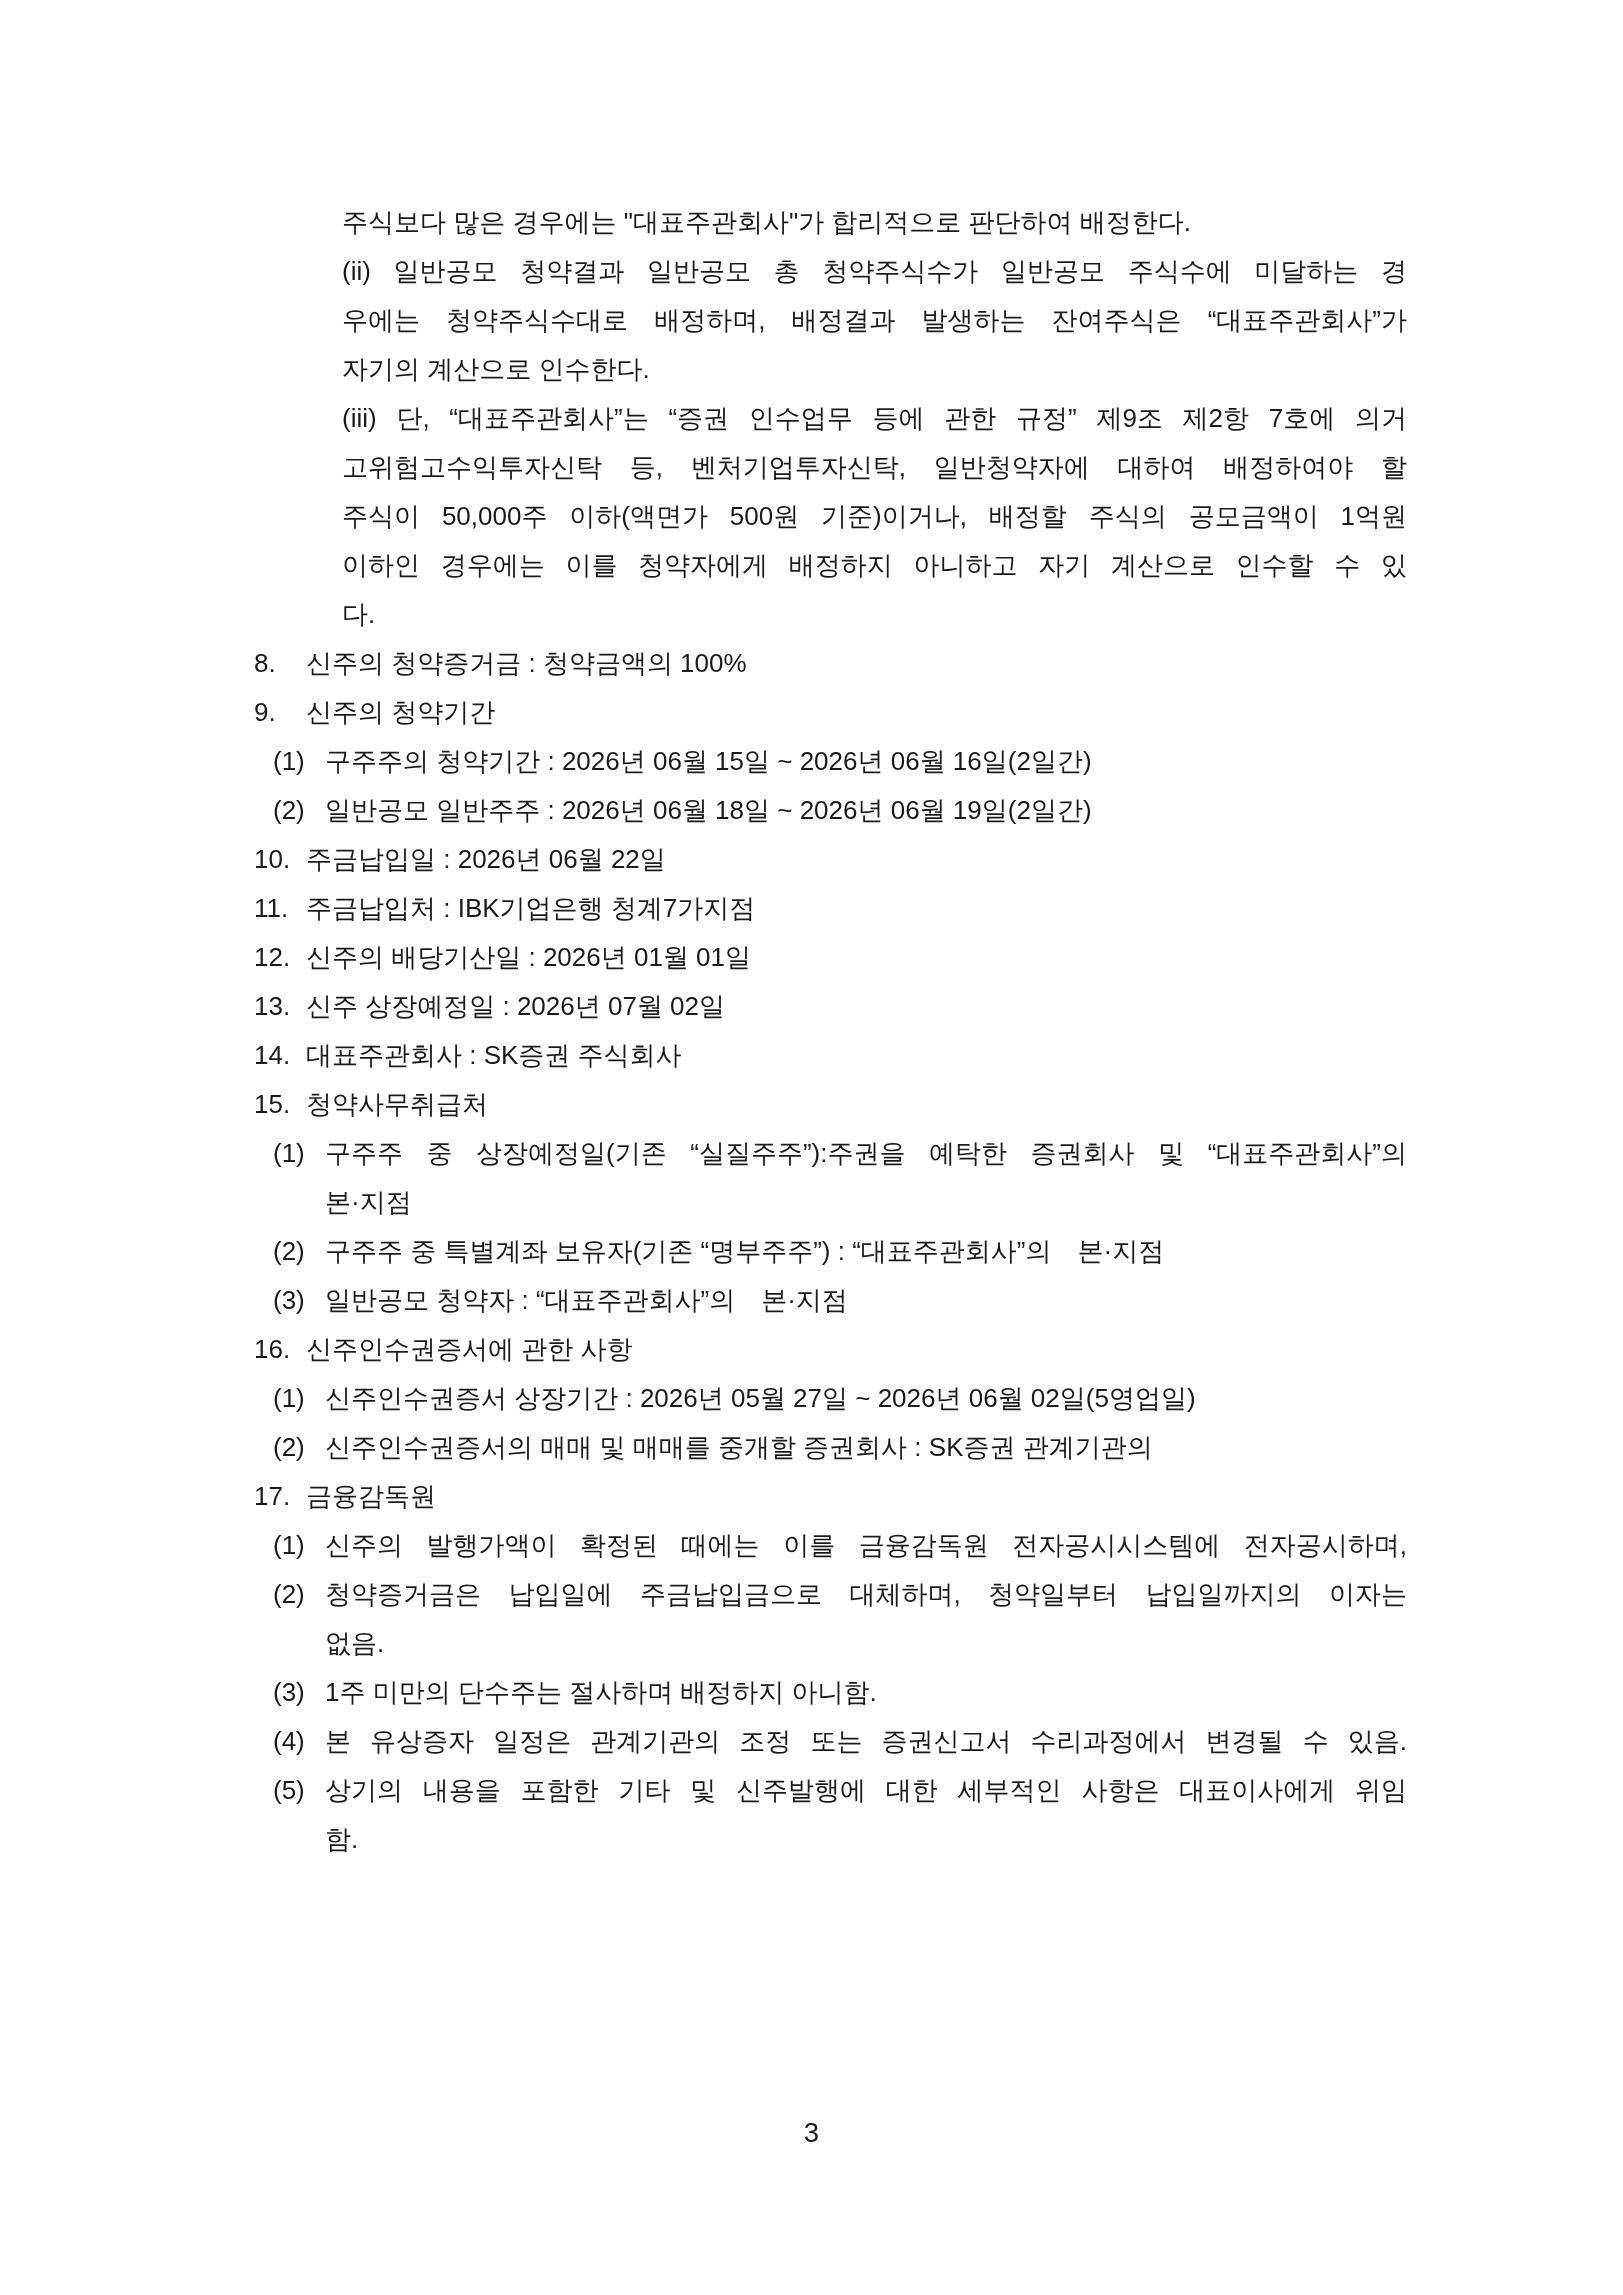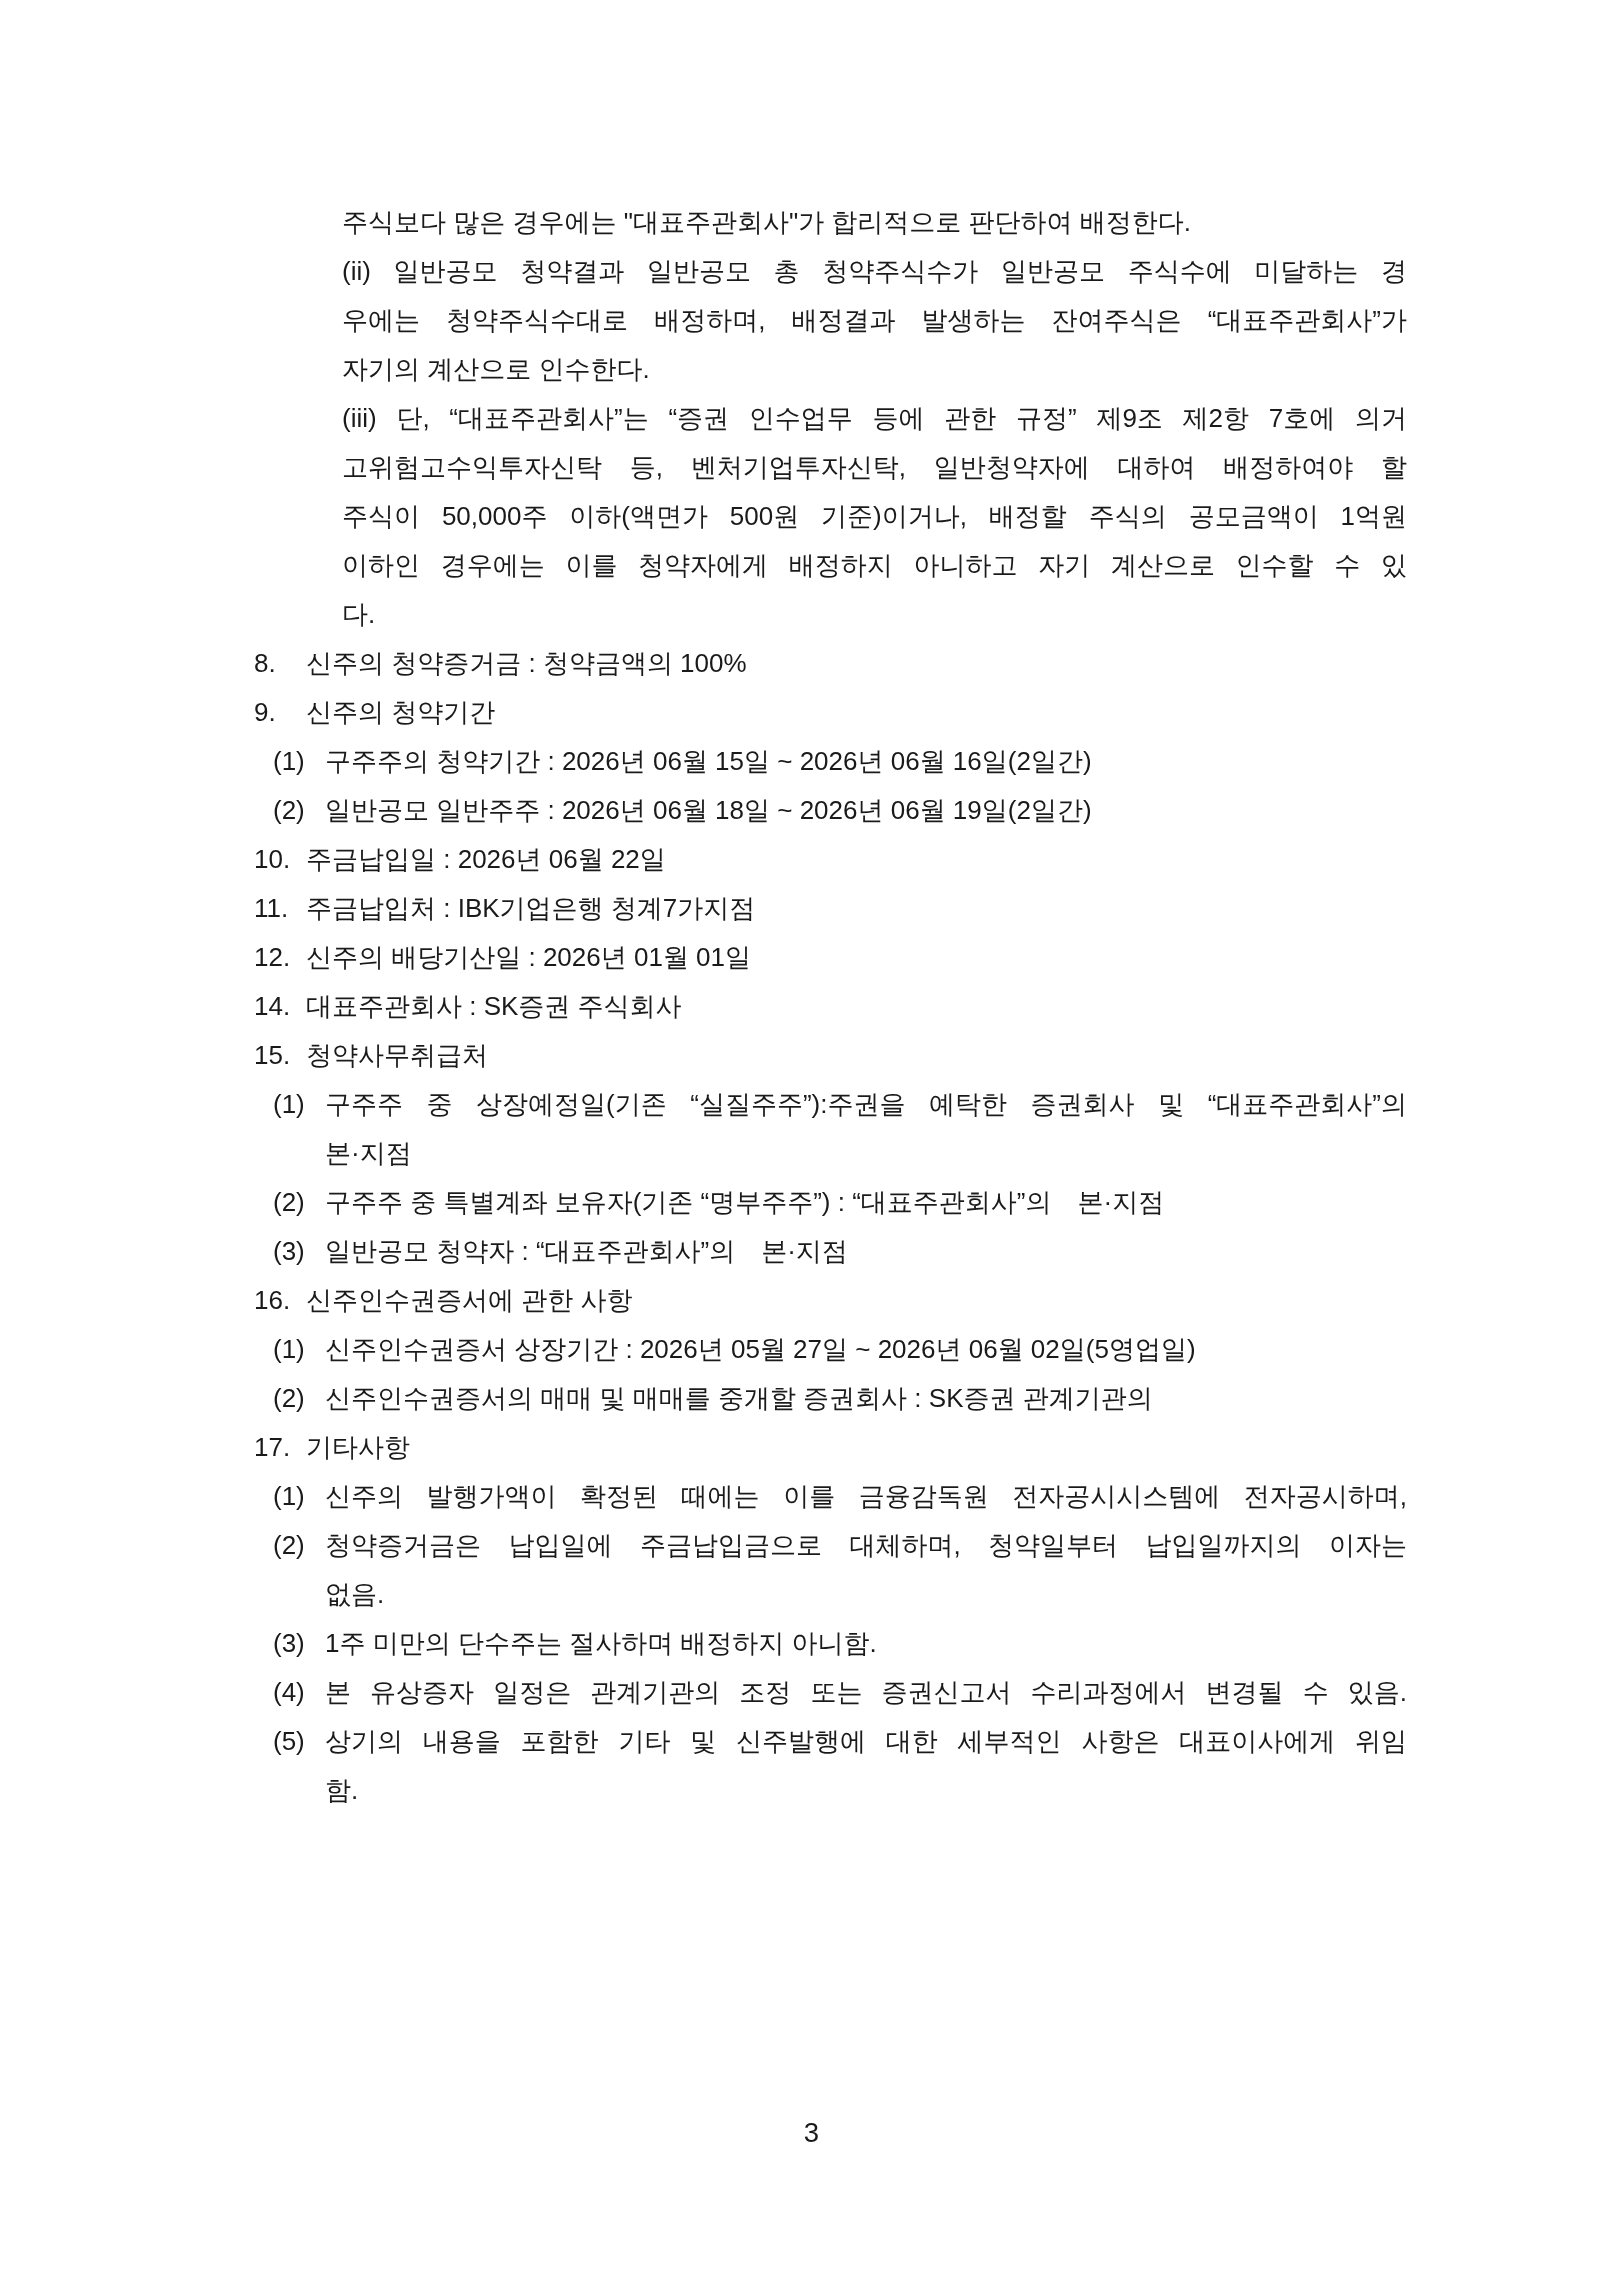--- a/index.html
+++ b/index.html
@@ -124,20 +124,26 @@
           <div class="line">주금납입처 : IBK기업은행 청계7가지점</div>
         </div>
       </div>
       <div class="block item">
         <div class="marker">12.</div>
         <div class="content">
           <div class="line">신주의 배당기산일 : 2026년 01월 01일</div>
         </div>
       </div>
       <div class="block item">
+        <div class="marker">13.</div>
+        <div class="content">
+          <div class="line">신주 상장예정일 : 2026년 07월 02일</div>
+        </div>
+      </div>
+      <div class="block item">
         <div class="marker">14.</div>
         <div class="content">
           <div class="line">대표주관회사 : SK증권 주식회사</div>
         </div>
       </div>
       <div class="block item">
         <div class="marker">15.</div>
         <div class="content">
           <div class="line">청약사무취급처</div>
         </div>
@@ -175,21 +181,21 @@
       </div>
       <div class="block sub">
         <div class="marker">(2)</div>
         <div class="content">
           <div class="line">신주인수권증서의 매매 및 매매를 중개할 증권회사 : SK증권 관계기관의</div>
         </div>
       </div>
       <div class="block item">
         <div class="marker">17.</div>
         <div class="content">
-          <div class="line">기타사항</div>
+          <div class="line">금융감독원</div>
         </div>
       </div>
       <div class="block sub">
         <div class="marker">(1)</div>
         <div class="content">
           <div class="line j">신주의 발행가액이 확정된 때에는 이를 금융감독원 전자공시시스템에 전자공시하며,</div>
         </div>
       </div>
       <div class="block sub">
         <div class="marker">(2)</div>

